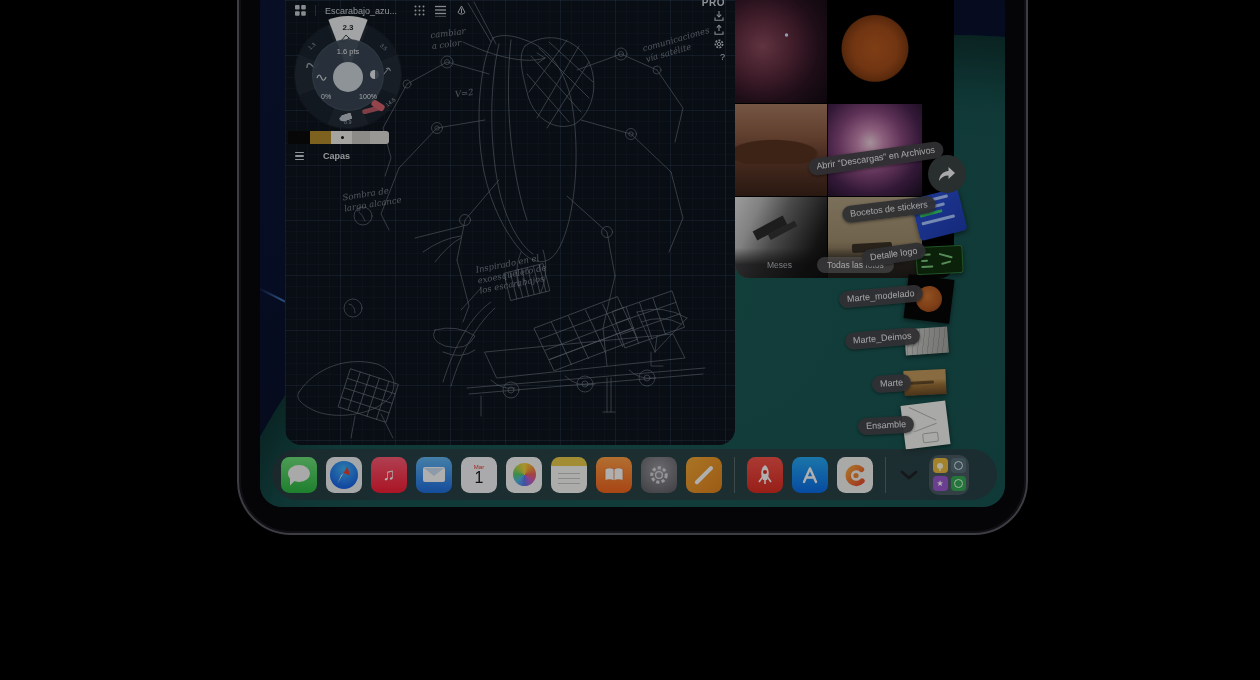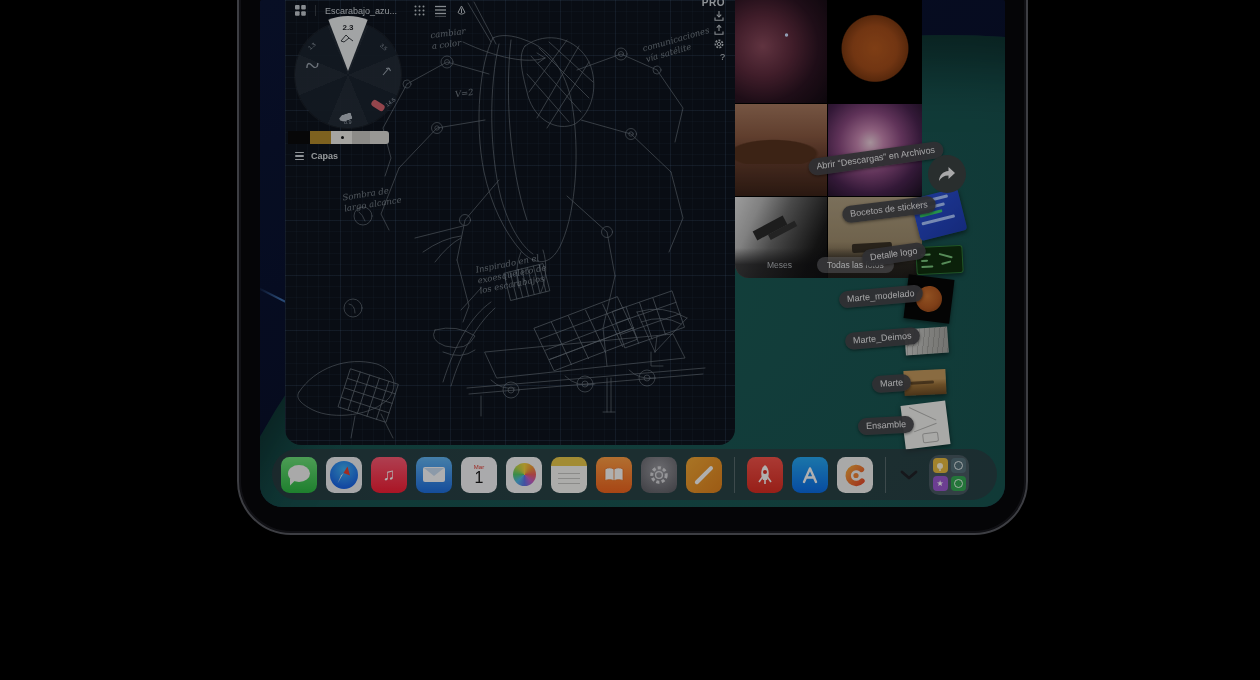--- a/index.html
+++ b/index.html
@@ -44,27 +44,27 @@
   .disc-min{position:absolute;left:9px;bottom:11px;font-size:7px;color:#e0e5e9;}
   .disc-max{position:absolute;right:7px;bottom:11px;font-size:7px;color:#e0e5e9;}
   .moon{position:absolute;right:5px;top:31px;width:9px;height:9px;border-radius:50%;background:linear-gradient(90deg,#e4e9ed 50%,#56636f 50%);}
   .squig{position:absolute;left:4px;top:33px;}
   .red-arc{position:absolute;left:50px;bottom:-1px;width:22px;height:5px;border-radius:3px;background:#d4636e;transform:rotate(-14deg);opacity:.85;}
   
   .swatches{position:absolute;left:3px;top:131px;height:13px;display:flex;z-index:6;}
   .sw{height:13px;}
   .sw-dot{position:absolute;left:53px;top:5px;width:3px;height:3px;border-radius:50%;background:#16181a;}
   
-  .layers{position:absolute;left:10px;top:151px;display:flex;align-items:center;gap:7px;color:#d6dadd;font-size:9px;font-weight:bold;z-index:6;}
+  .layers{position:absolute;left:10px;top:151px;display:flex;align-items:center;gap:19px;color:#d6dadd;font-size:9px;font-weight:bold;z-index:6;}
   .hamb{display:flex;flex-direction:column;gap:2px;}
   .hamb span{display:block;width:9px;height:1.4px;background:#cdd3d9;border-radius:1px;}
   .canvas-svg{position:absolute;inset:0;z-index:2;}
   .anno{position:absolute;color:rgba(206,216,226,.52);font-family:"DejaVu Serif",serif;font-style:italic;font-size:8.5px;line-height:1.25;white-space:pre-line;z-index:4;}
   
-  .photos{position:absolute;left:475px;top:0;width:187px;height:278px;z-index:10;border-radius:0 0 14px 14px;overflow:hidden;background:#000;}
+  .photos{position:absolute;left:475px;top:0;width:187px;height:278px;z-index:10;border-radius:0 0 14px 14px;overflow:hidden;background:#000;padding-left:32px;}
   .ph{position:absolute;}
   .ph1{left:0;top:0;width:92px;height:103px;background:
       radial-gradient(circle 3px at 56% 34%,#cfe0ff 0 40%,transparent 70%),
       radial-gradient(circle at 30% 45%,#8a4a5c 0%,#5c2a3c 35%,#2c1422 65%,#120a12 100%);}
   .ph2{left:93px;top:0;width:94px;height:103px;background:
       radial-gradient(circle 40px at 50% 47%,#b5591f 0%,#a34d1b 55%,#7e3a12 82%,#000 85%),#000;}
   .ph3{left:0;top:104px;width:92px;height:92px;background:
       linear-gradient(180deg,#a87a60 0%,#8a5a42 35%,#6b4130 55%,#3c2318 100%);}
   .ph3::before{content:"";position:absolute;left:0;top:34px;width:100%;height:26px;background:radial-gradient(ellipse 70px 22px at 42% 60%,#57331f 0 60%,transparent 65%);}
   .ph4{left:93px;top:104px;width:94px;height:92px;background:
@@ -341,20 +341,31 @@
         <span class="seg-label" style="left:90px;top:77px;transform:rotate(-38deg);">14.5</span>
         <span class="seg-label" style="left:49px;top:97px;">8.9</span>
         <svg width="14" height="9" style="position:absolute;left:10px;top:38px;transform:rotate(-20deg);">
             <path d="M1,6 q3,-7 6,0 q3,6 6,-1" stroke="#9aa3ae" stroke-width="1.4" fill="none"></path>
           </svg>
         <svg width="12" height="12" style="position:absolute;left:86px;top:44px;">
             <path d="M2,9 L8,2 M8,2 l1.5,3 M8,2 l-3,.5" stroke="#9aa3ae" stroke-width="1.1" fill="none"></path>
           </svg>
         <div class="marker-red"></div>
         <div class="marker-gray"></div>
+        <div class="wheel-disc">
+          <div class="disc-size">1.6 pts</div>
+          <div class="disc-center"></div>
+          <span class="disc-min">0%</span>
+          <span class="disc-max">100%</span>
+          <span class="moon"></span>
+          <svg class="squig" width="11" height="9">
+              <path d="M1,6 q2,-6 4.5,0 q2,5 4.5,-1" stroke="#cfd6db" stroke-width="1.2" fill="none"></path>
+            </svg>
+          <div class="red-arc"></div>
+        </div>
       </div>
 
       <div class="swatches">
         <span class="sw" style="width: 22px; background: rgb(11, 11, 12);"></span>
         <span class="sw" style="width: 21px; background: rgb(179, 139, 45);"></span>
         <span class="sw" style="width: 21px; background: rgb(237, 235, 231);"></span>
         <span class="sw" style="width: 18px; background: rgb(201, 199, 195);"></span>
         <span class="sw" style="width: 19px; border-radius: 0px 3px 3px 0px; background: rgb(220, 218, 214);"></span>
         <span class="sw-dot"></span>
       </div>

